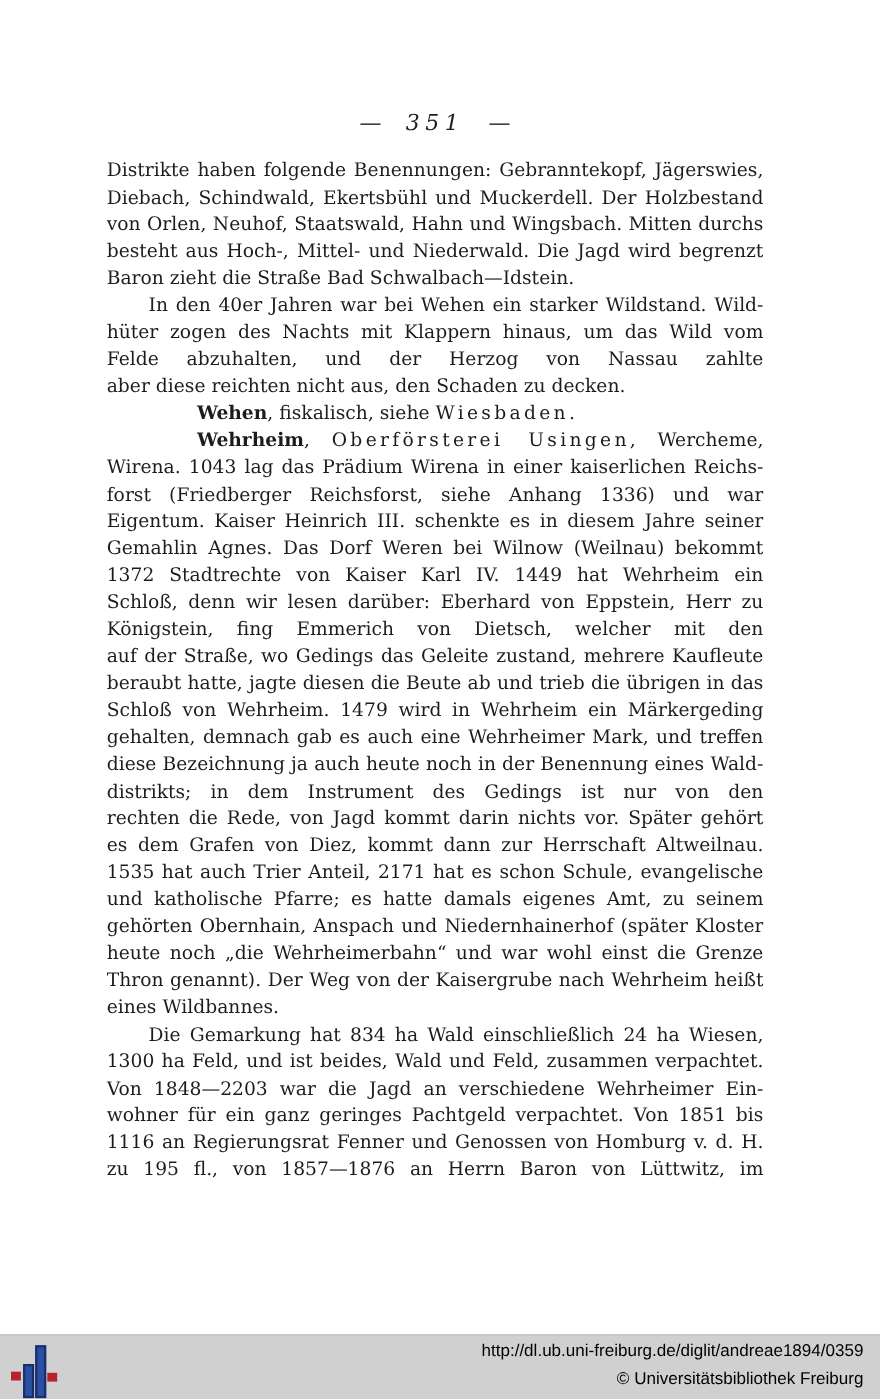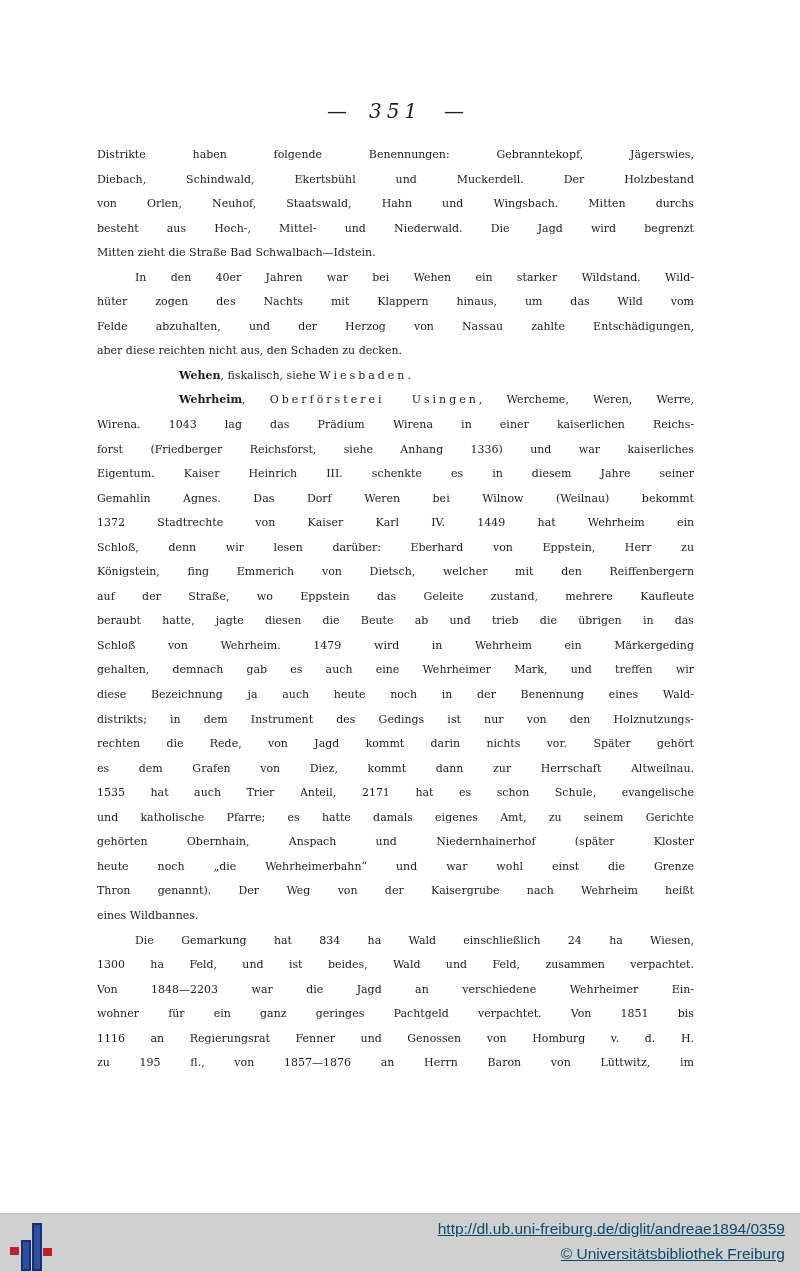--- a/index.html
+++ b/index.html
@@ -18,21 +18,21 @@
     display: flex; justify-content: center; align-items: center;
     gap: 22px;
     font-size: 20px; color: #1e1e1e;
   }
   .page-header .num { letter-spacing: 5px; font-style: italic; }
 
   
   #text-block {
     position: absolute;
     top: 143px; left: 97px; width: 597px;
-    font-size: 11px;
+    font-size: 17px;
     line-height: 24.55px;
     color: #1c1c1c;
   }
   .line {
     text-align: justify;
     text-align-last: justify;
     height: 24.55px;
     overflow: hidden;
   }
   .line.open { text-align-last: left; }
@@ -48,22 +48,21 @@
     background: #d0d0d0;
     border-top: 1px solid #bcbcbc;
     box-sizing: border-box;
   }
   .footer-text {
     position: absolute;
     right: 15px; top: 6px;
     text-align: right;
     font-family: "Liberation Sans", sans-serif;
     font-size: 15.5px;
-    color: #0c4a6e;
-    text-decoration: underline;
+    color: #000000;
   }
   .footer-text .url-line { margin-bottom: 7px; }
 
   
   .ub-logo { position: absolute; left: 0; top: 0; width: 60px; height: 59px; }
   .ub-logo span { position: absolute; display: block; }
   .red-sq { width: 9px; height: 8px; background: #b5242c; }
   .red-sq.left  { left: 10px; top: 33px; }
   .red-sq.right { left: 43px; top: 34px; }
   .bar {
@@ -83,41 +82,41 @@
   <span class="num">351</span>
   <span>—</span>
 </div>
 
 <div id="text-block">
     <div>
       <div class="line">Distrikte haben folgende Benennungen: Gebranntekopf, Jägerswies,</div>
       <div class="line">Diebach, Schindwald, Ekertsbühl und Muckerdell. Der Holzbestand</div>
       <div class="line">von Orlen, Neuhof, Staatswald, Hahn und Wingsbach. Mitten durchs</div>
       <div class="line">besteht aus Hoch-, Mittel- und Niederwald. Die Jagd wird begrenzt</div>
-      <div class="line open">Mitten zieht die Straße Bad Schwalbach—Idstein.</div>
+      <div class="line open">Baron zieht die Straße Bad Schwalbach—Idstein.</div>
     </div>
     <div>
       <div class="line indent">In den 40er Jahren war bei Wehen ein starker Wildstand. Wild-</div>
       <div class="line">hüter zogen des Nachts mit Klappern hinaus, um das Wild vom</div>
       <div class="line">Felde abzuhalten, und der Herzog von Nassau zahlte Entschädigungen,</div>
       <div class="line open">aber diese reichten nicht aus, den Schaden zu decken.</div>
     </div>
     <div>
       <div class="line open indent"><span class="bold">Wehen</span><span>, fiskalisch, siehe </span><span class="spaced">Wiesbaden</span><span>.</span></div>
     </div>
     <div>
       <div class="line indent"><span class="bold">Wehrheim</span><span>, </span><span class="spaced">Oberförsterei Usingen</span><span>, Wercheme, Weren, Werre,</span></div>
       <div class="line">Wirena. 1043 lag das Prädium Wirena in einer kaiserlichen Reichs-</div>
       <div class="line">forst (Friedberger Reichsforst, siehe Anhang 1336) und war kaiserliches</div>
       <div class="line">Eigentum. Kaiser Heinrich III. schenkte es in diesem Jahre seiner</div>
       <div class="line">Gemahlin Agnes. Das Dorf Weren bei Wilnow (Weilnau) bekommt</div>
       <div class="line">1372 Stadtrechte von Kaiser Karl IV. 1449 hat Wehrheim ein</div>
       <div class="line">Schloß, denn wir lesen darüber: Eberhard von Eppstein, Herr zu</div>
       <div class="line">Königstein, fing Emmerich von Dietsch, welcher mit den Reiffenbergern</div>
-      <div class="line">auf der Straße, wo Eppstein das Geleite zustand, mehrere Kaufleute</div>
+      <div class="line">auf der Straße, wo Gedings das Geleite zustand, mehrere Kaufleute</div>
       <div class="line">beraubt hatte, jagte diesen die Beute ab und trieb die übrigen in das</div>
       <div class="line">Schloß von Wehrheim. 1479 wird in Wehrheim ein Märkergeding</div>
       <div class="line">gehalten, demnach gab es auch eine Wehrheimer Mark, und treffen wir</div>
       <div class="line">diese Bezeichnung ja auch heute noch in der Benennung eines Wald-</div>
       <div class="line">distrikts; in dem Instrument des Gedings ist nur von den Holznutzungs-</div>
       <div class="line">rechten die Rede, von Jagd kommt darin nichts vor. Später gehört</div>
       <div class="line">es dem Grafen von Diez, kommt dann zur Herrschaft Altweilnau.</div>
       <div class="line">1535 hat auch Trier Anteil, 2171 hat es schon Schule, evangelische</div>
       <div class="line">und katholische Pfarre; es hatte damals eigenes Amt, zu seinem Gerichte</div>
       <div class="line">gehörten Obernhain, Anspach und Niedernhainerhof (später Kloster</div>

